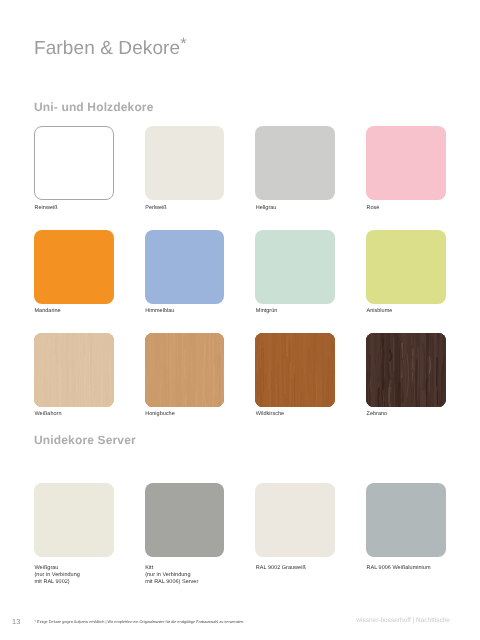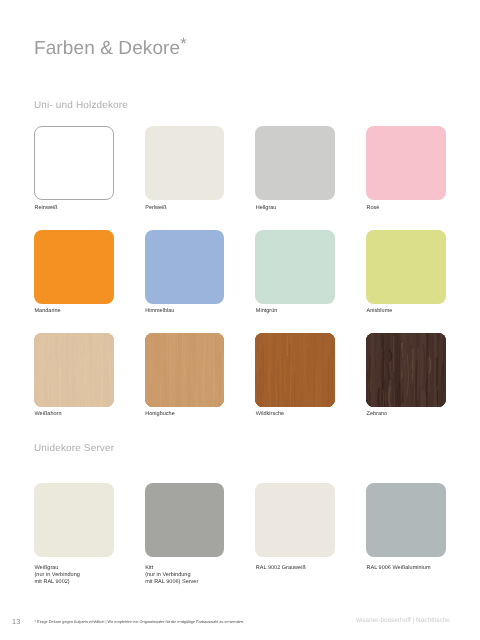--- a/index.html
+++ b/index.html
@@ -15,21 +15,21 @@
 
   .page-title{
     position:absolute;left:34px;top:37.6px;
     font-size:19px;font-weight:400;color:#9d9d9d;
     letter-spacing:0.1px;white-space:nowrap;
   }
   .page-title .star{font-size:16.5px;vertical-align:baseline;position:relative;top:-4.2px;line-height:0;letter-spacing:0;}
 
   .section-head{
     position:absolute;
-    font-size:10px;font-weight:400;color:#aeaeae;
+    font-size:12px;font-weight:700;color:#aeaeae;
     letter-spacing:0.15px;white-space:nowrap;
   }
 
   .swatch{position:absolute;width:79.5px;height:74px;border-radius:8px;}
   .swatch.outlined{border:1px solid #a8a8a8;width:77.5px;height:72px;background:#fff;}
 
   .caption{
     position:absolute;
     font-size:5.5px;line-height:7.25px;color:#333333;
     letter-spacing:0.02px;white-space:pre-line;
@@ -798,21 +798,21 @@
           <path d="M20.06 60.24 Q18.48 68.12 20.06 76.00" stroke="rgb(95,70,59)" stroke-width="1.03" fill="none" opacity="0.36"></path>
           <path d="M12.31 20.89 Q11.66 34.77 12.31 48.65" stroke="rgb(52,32,27)" stroke-width="0.56" fill="none" opacity="0.73"></path>
           <path d="M32.06 2.53 Q29.44 27.77 32.06 53.01" stroke="rgb(58,38,32)" stroke-width="1.37" fill="none" opacity="0.59"></path>
           <path d="M5.34 44.55 Q2.92 51.61 5.34 58.68" stroke="rgb(92,68,58)" stroke-width="1.63" fill="none" opacity="0.44"></path>
           <path d="M20.54 27.10 Q18.55 50.61 20.54 74.12" stroke="rgb(70,49,41)" stroke-width="0.66" fill="none" opacity="0.50"></path>
         </svg>
       </div>
       <div class="caption" style="left: 366.5px; top: 411px;">Zebrano</div>
     </div>
 
-  <div class="section-head" style="left:34px;top:443px;">Unidekore Server</div>
+  <div class="section-head" style="left:34px;top:433px;">Unidekore Server</div>
   <div class="swatch-grid" id="grid1">
       <div class="swatch" style="left: 34px; top: 483px; height: 74px; background: rgb(235, 232, 220);"></div>
       <div class="caption" style="left: 34.5px; top: 564.7px;">Weißgrau
 (nur in Verbindung
 mit RAL 9002)</div>
       <div class="swatch" style="left: 144.7px; top: 483px; height: 74px; background: rgb(164, 164, 160);"></div>
       <div class="caption" style="left: 145.2px; top: 564.7px;">Kitt
 (nur in Verbindung
 mit RAL 9006) Server</div>
     </div>

